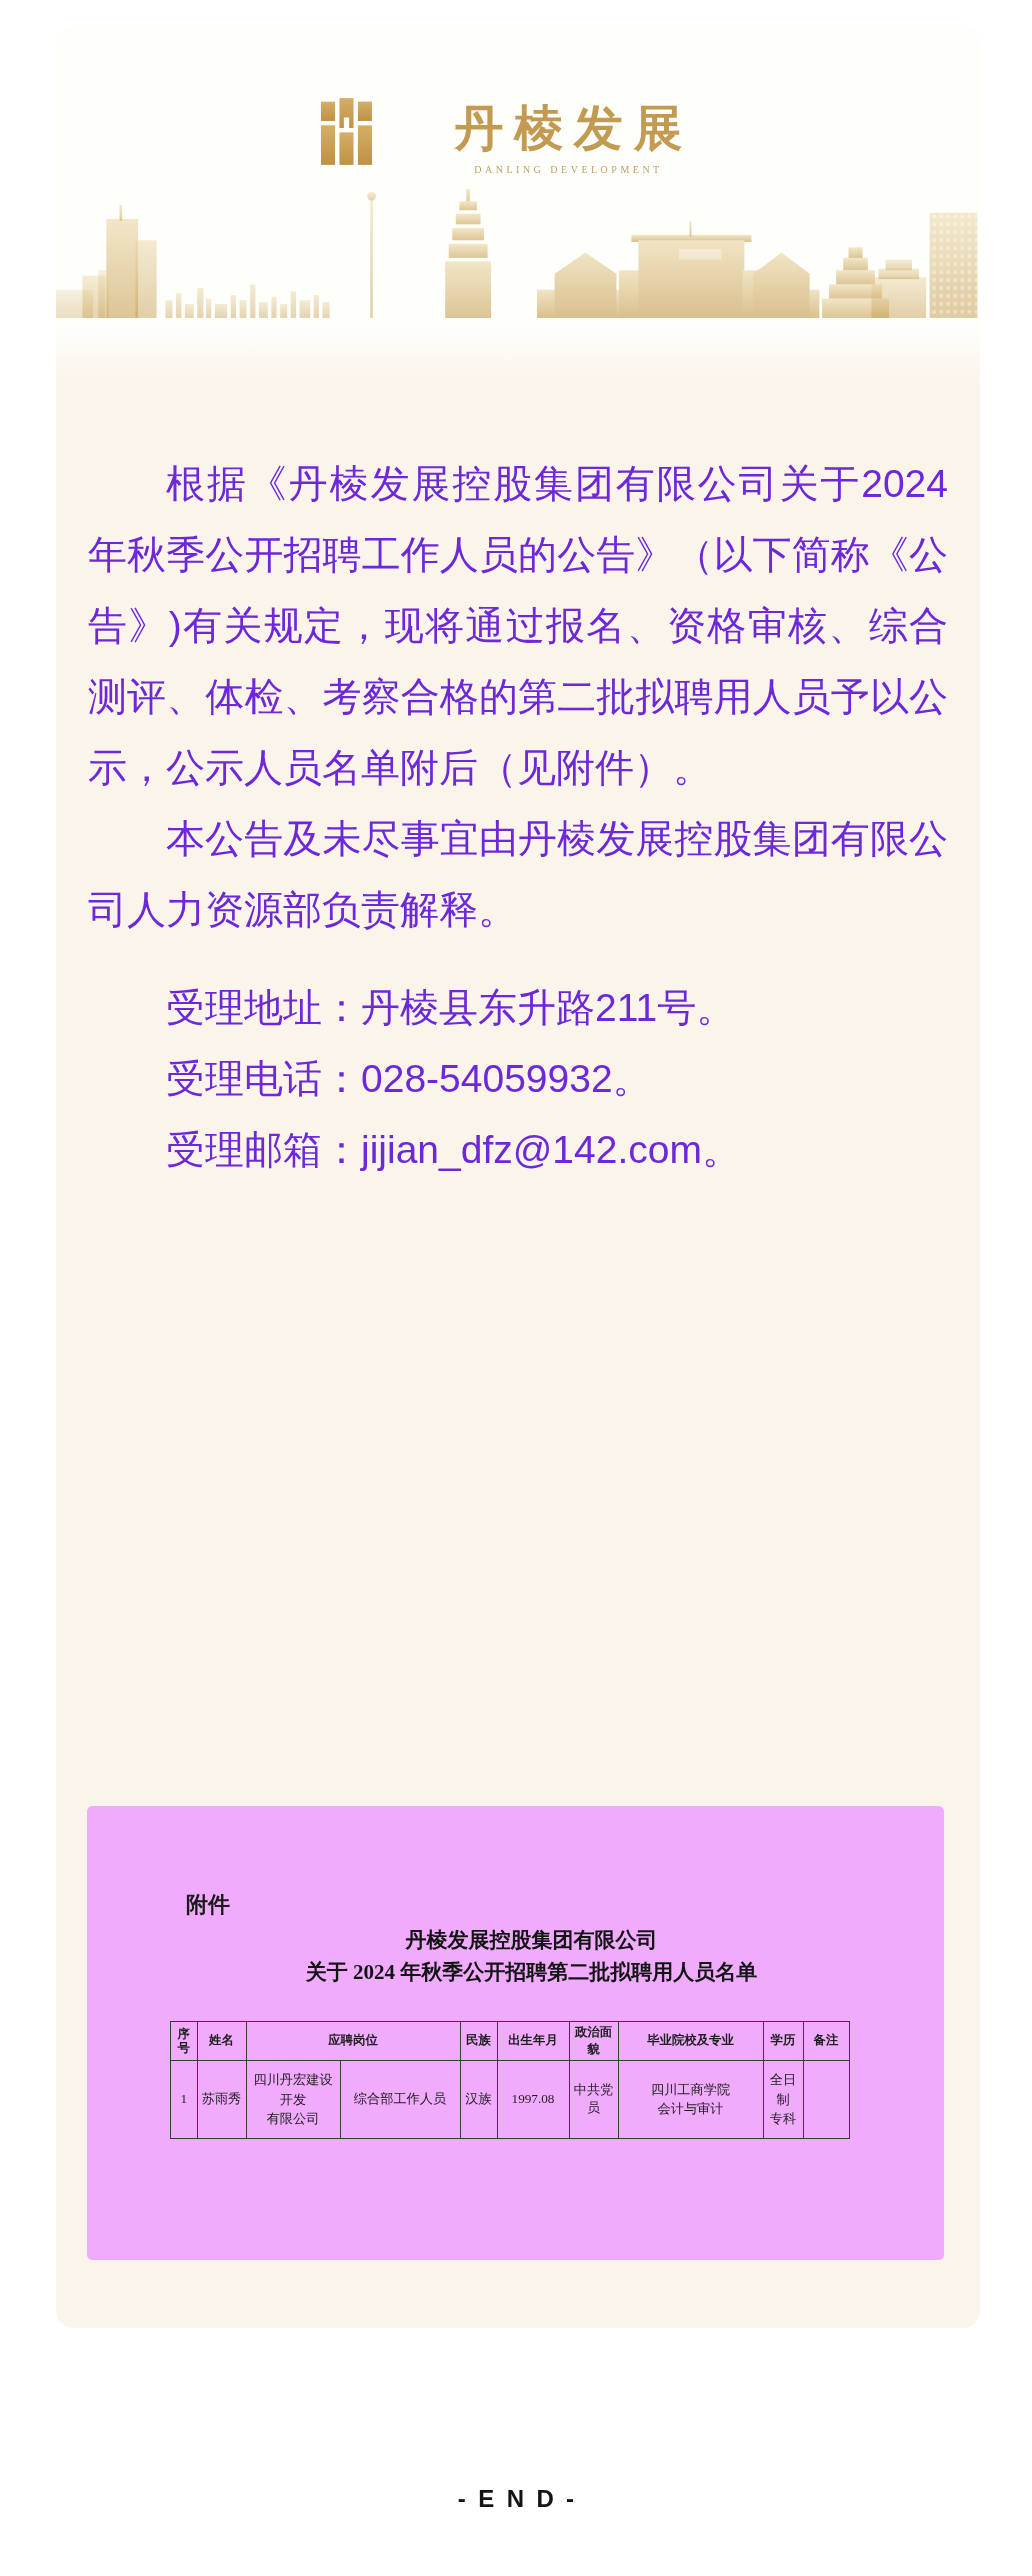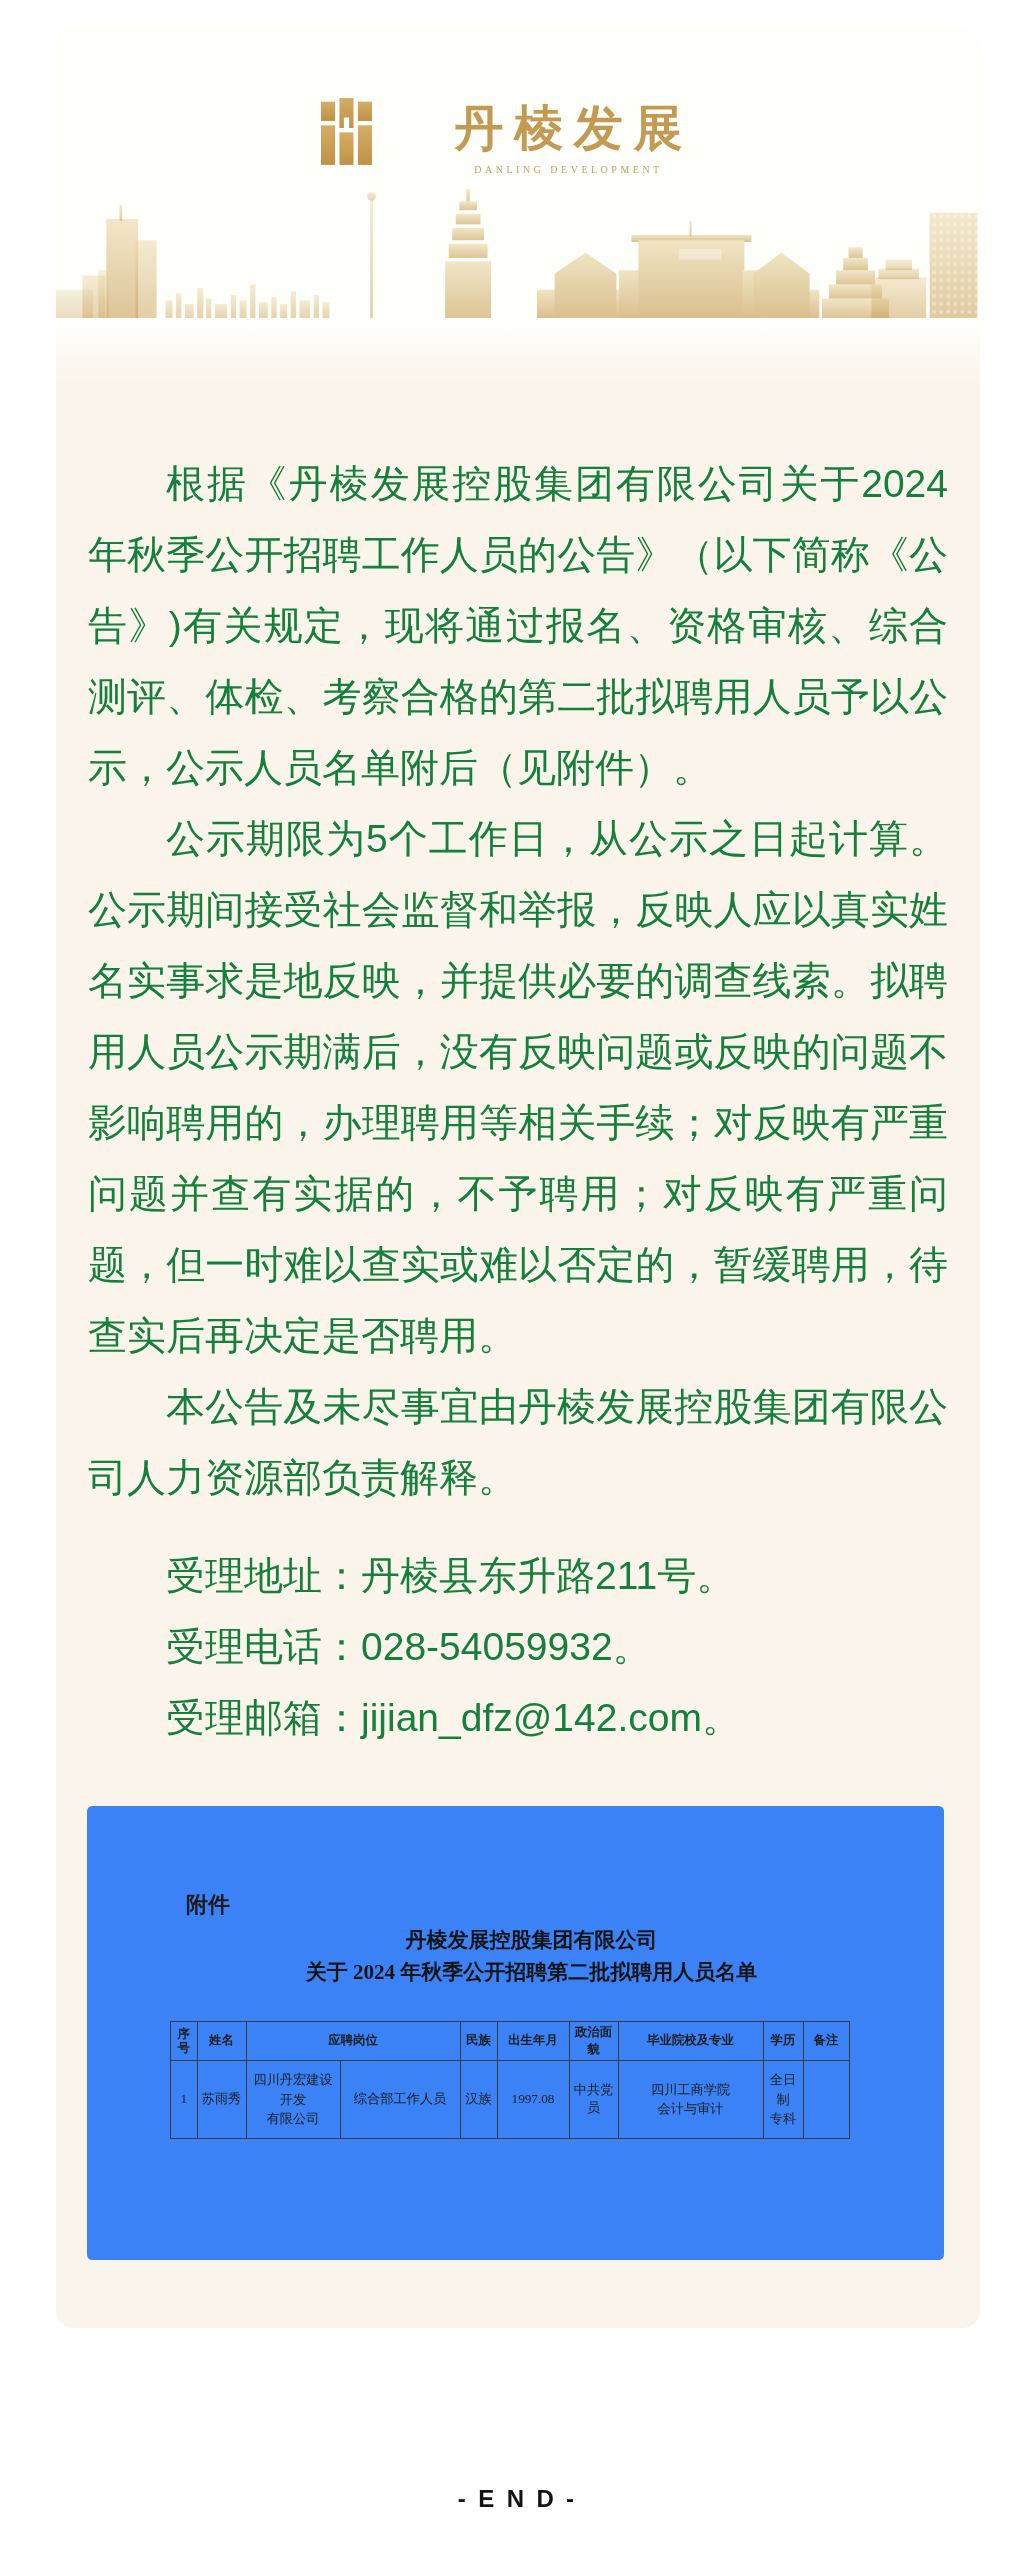--- a/index.html
+++ b/index.html
@@ -30,29 +30,29 @@
   }
   .brand-subtitle{
     font-family:Liberation Serif, serif;
     font-size:10px;font-weight:500;color:#BFA266;
     letter-spacing:3.5px;margin-top:8px;white-space:nowrap;
   }
   .skyline{position:absolute;left:0;top:162px;width:924px;height:129px;}
   
   .content{
     padding:63px 32px 0 32px;
-    font-size:39px;line-height:71px;color:#15803d;
+    font-size:39px;line-height:71px;color:#6d28d9;
     text-align:justify;
   }
   .content p{margin:0;text-indent:2em;}
   .content p.contact-first{margin-top:26.5px;}
   
   .attachment-box{
     position:absolute;left:31px;top:1779px;width:857px;height:454px;
-    background:#3b82f6;border-radius:5.3px;
+    background:#f0abfc;border-radius:5.3px;
     font-family:"Liberation Serif","DejaVu Serif",serif;color:#1b1b1b;
   }
   .attach-label{position:absolute;left:99px;top:84px;font-size:22px;font-weight:600;}
   .attach-titles{position:absolute;left:0;top:118px;width:100%;text-align:center;}
   .attach-title{font-size:21px;font-weight:700;line-height:32px;color:#141414;margin-left:32px;}
   .attach-table{
     position:absolute;left:83px;top:215px;width:678px;
     border-collapse:collapse;table-layout:fixed;
     font-size:13.2px;color:#1e1e1e;
   }
@@ -176,21 +176,20 @@
         <rect x="932" y="90" width="46" height="12" opacity="0.5"></rect>
         <rect x="940" y="80" width="30" height="12" opacity="0.45"></rect>
         <rect x="990" y="27" width="54" height="119" opacity="0.55"></rect>
         <rect x="990" y="27" width="54" height="119" fill="url(#winpat)" opacity="0.5"></rect>
       </g>
     </svg>
   </div>
 
   <div class="content">
     <p>根据《丹棱发展控股集团有限公司关于2024年秋季公开招聘工作人员的公告》（以下简称《公告》)有关规定，现将通过报名、资格审核、综合测评、体检、考察合格的第二批拟聘用人员予以公示，公示人员名单附后（见附件）。</p>
-    <p>公示期限为5个工作日，从公示之日起计算。公示期间接受社会监督和举报，反映人应以真实姓名实事求是地反映，并提供必要的调查线索。拟聘用人员公示期满后，没有反映问题或反映的问题不影响聘用的，办理聘用等相关手续；对反映有严重问题并查有实据的，不予聘用；对反映有严重问题，但一时难以查实或难以否定的，暂缓聘用，待查实后再决定是否聘用。</p>
     <p>本公告及未尽事宜由丹棱发展控股集团有限公司人力资源部负责解释。</p>
     <p class="contact-first">受理地址：丹棱县东升路211号。</p>
     <p>受理电话：028-54059932。</p>
     <p>受理邮箱：jijian_dfz@142.com。</p>
   </div>
 
   <div class="attachment-box">
     <div class="attach-label">附件</div>
     <div class="attach-titles">
       <div class="attach-title">丹棱发展控股集团有限公司</div>

